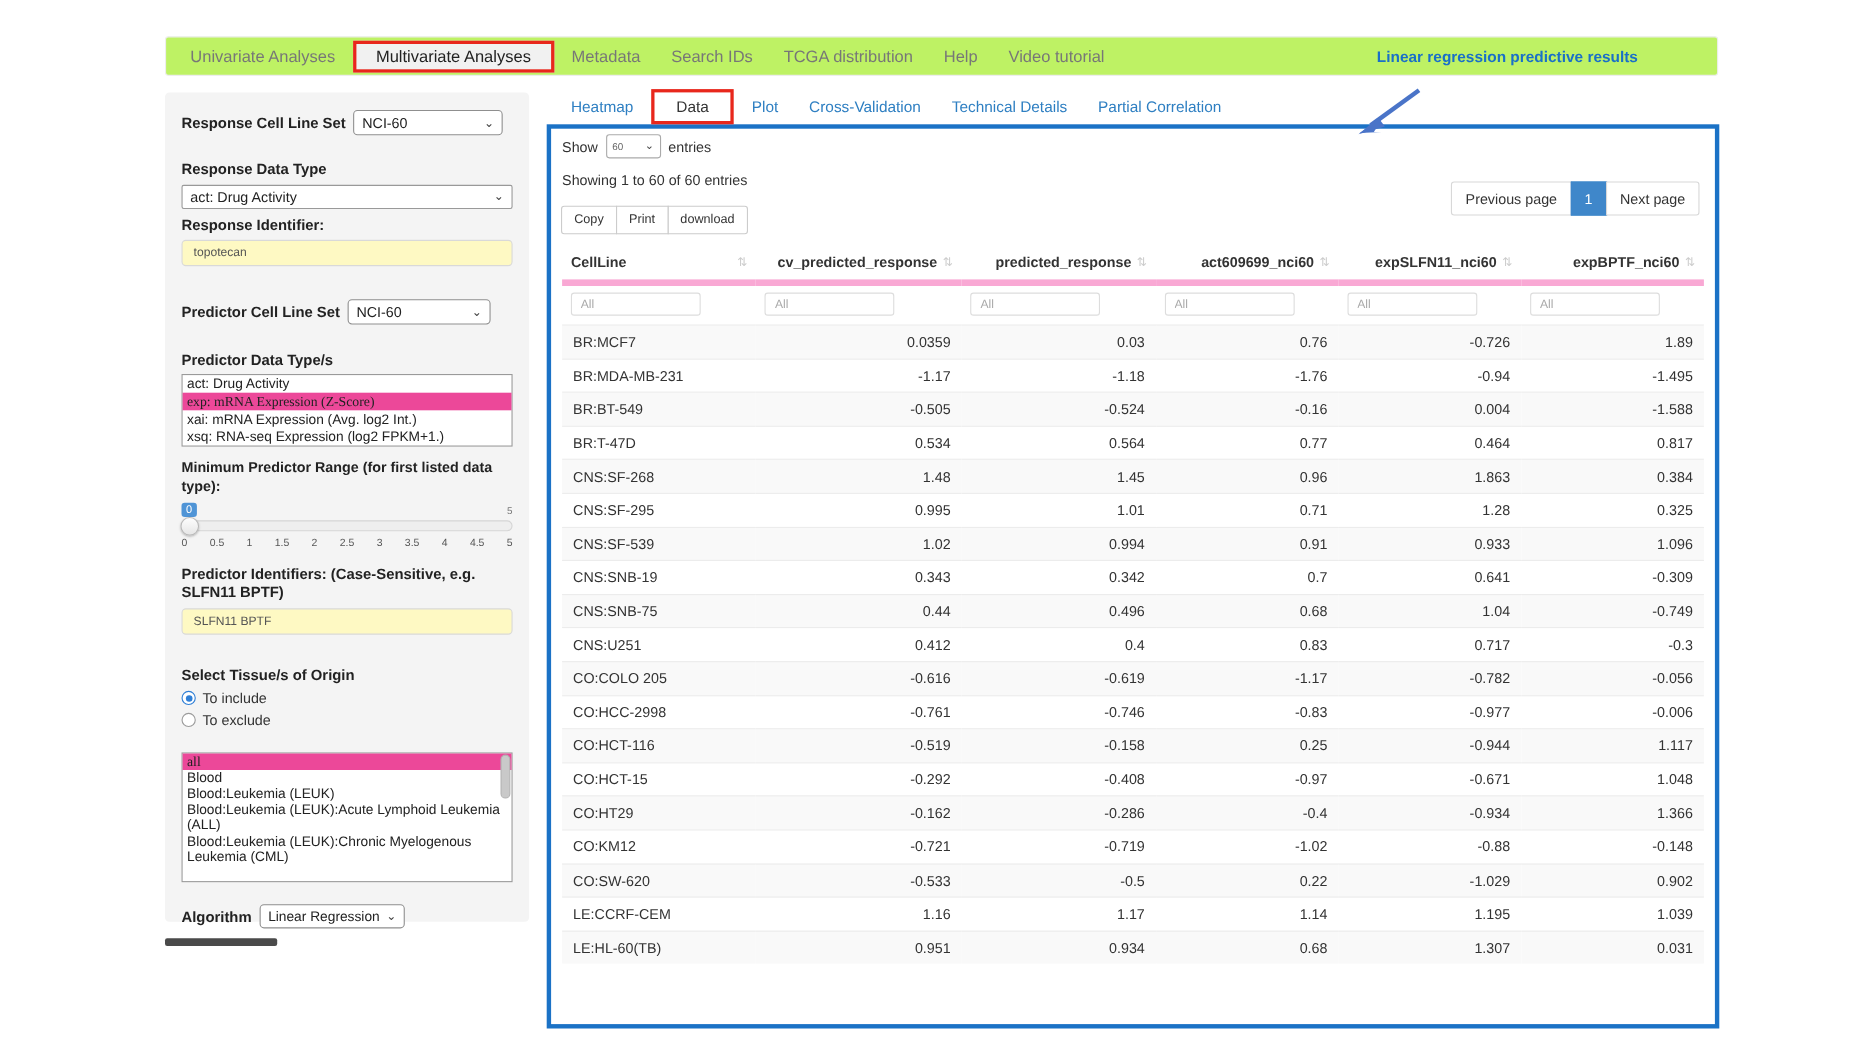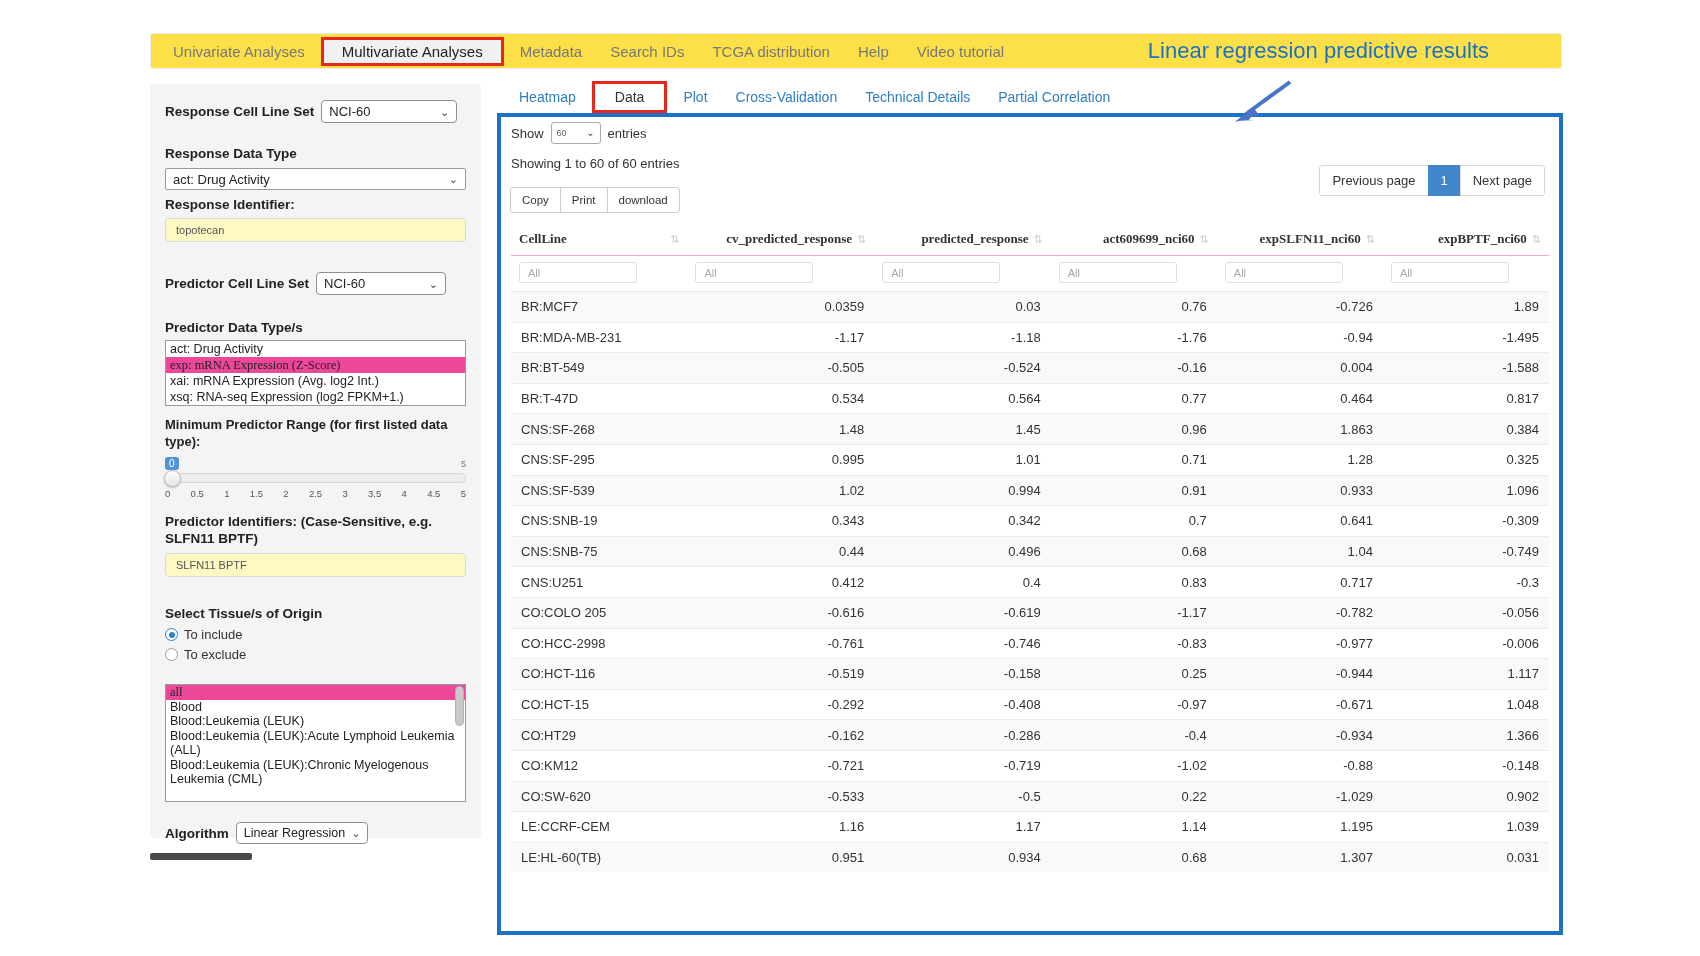--- a/index.html
+++ b/index.html
@@ -4,28 +4,28 @@
 <style>
   * { box-sizing: border-box; }
   body {
     margin: 0; width: 1700px; height: 956px; background: #fff;
     font-family: "Liberation Sans", "DejaVu Sans", sans-serif;
     position: relative; overflow: hidden; color: #222;
   }
   
   .navbar {
     position: absolute; left: 150px; top: 33px; width: 1412px; height: 36px;
-    background: #fde047; border: 1px solid #ededed; border-radius: 3px;
+    background: #bef264; border: 1px solid #ededed; border-radius: 3px;
     display: flex; align-items: center; padding: 0 8px;
   }
   #nav-items { display: flex; align-items: center; }
   .nav-item { padding: 0 14px; font-size: 15px; color: #777; white-space: nowrap; cursor: pointer; }
   .nav-item.active { color: #222; }
   .red-box { border: 3px solid #e8271c; padding: 3px 4px; display: inline-flex; margin: 0 2px; background: #f1f1f1; }
-  .annotation-title { margin-left: auto; font-size: 22px; font-weight: normal; color: #1a70c8; padding-right: 64px; white-space: nowrap; text-align: center; }
+  .annotation-title { margin-left: auto; font-size: 14px; font-weight: bold; color: #1a70c8; padding-right: 64px; white-space: nowrap; text-align: center; }
   .annot-arrow { position: absolute; left: 1228px; top: 76px; z-index: 6; }
   
   .sidebar {
     position: absolute; left: 150px; top: 84px; width: 331px; height: 754px;
     background: #f4f4f4; border-radius: 4px; padding: 16px 15px; font-size: 13.5px;
   }
   .form-label { font-weight: bold; font-size: 13.5px; color: #222; line-height: 17px; }
   .inline-row { display: flex; align-items: center; gap: 7px; }
   .sel {
     background: #fff; border: 1px solid #8f8f8f; border-radius: 4px; height: 23px;
@@ -88,21 +88,21 @@
   .page-btn.active { background: #3f87ca; border-color: #3f87ca; color: #fff; }
   .export-group { display: flex; margin-top: 16px; }
   .exp-btn {
     border: 1px solid #ccc; background: #fff; color: #333; font-size: 11.5px;
     padding: 6px 11px; margin-left: -1px; cursor: pointer;
   }
   .exp-btn:first-child { border-radius: 3px 0 0 3px; }
   .exp-btn:last-child { border-radius: 0 3px 3px 0; }
   
   table.data-table { width: 100%; border-collapse: collapse; table-layout: fixed; margin-top: 10px; }
-  .data-table th { padding: 8px 8px; border-bottom: 1px solid #f9a8d4; font-size: 13px; color: #333; font-family: Liberation Serif, serif; }
+  .data-table th { padding: 8px 8px; border-bottom: 6px solid #f9a8d4; font-size: 13px; color: #333; }
   .data-table th:nth-child(1) { width: 17%; }
   .data-table th:nth-child(2) { width: 18%; }
   .data-table th:nth-child(3) { width: 17%; }
   .data-table th:nth-child(4), .data-table th:nth-child(5), .data-table th:nth-child(6) { width: 16%; }
   .head-inner { display: flex; align-items: center; gap: 5px; font-weight: bold; }
   .head-inner.num { justify-content: flex-end; }
   .head-inner.first { justify-content: space-between; }
   .sort-icon { color: #cccccc; font-size: 11px; font-weight: normal; }
   .filter-cell { padding: 6px 8px 8px 8px; }
   .filter-input {

